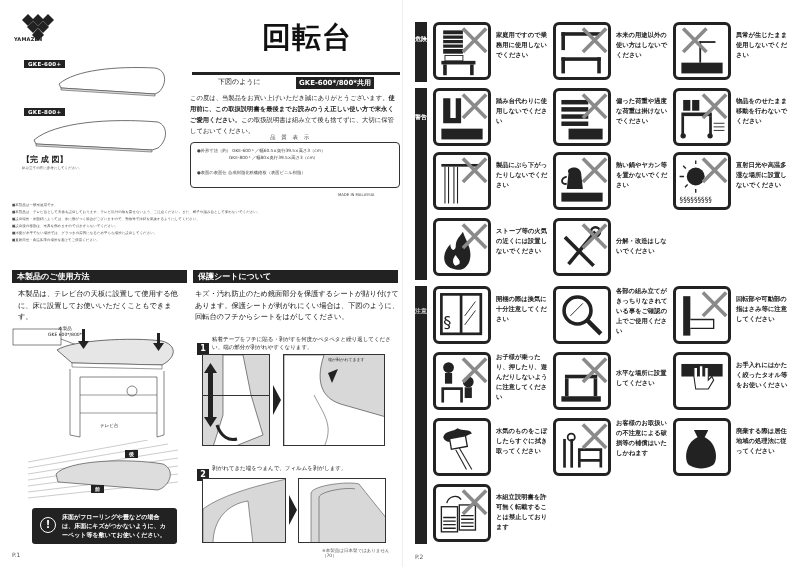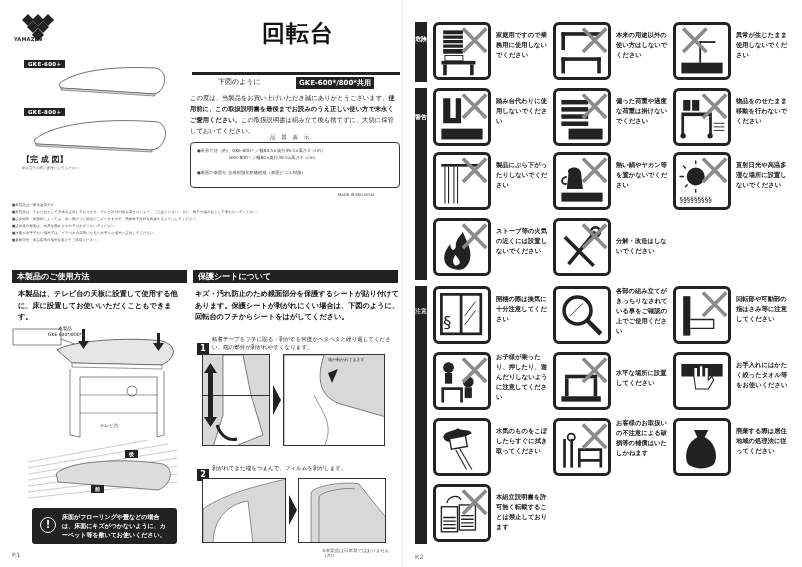--- a/index.html
+++ b/index.html
@@ -9,33 +9,33 @@
 #p2{left:402px;width:400px;border-left:1px solid #eee}
 .abs{position:absolute}
 
 .logo{left:18px;top:14px;width:40px;height:32px}
 .logo-text{left:14px;top:36px;font-size:5px;font-weight:bold;letter-spacing:.2px}
 .label-tag{background:#222;color:#fff;font-size:5.5px;padding:1px 4px;letter-spacing:.3px;font-weight:bold}
 .board{position:absolute}
 .done-title{left:22px;top:154px;font-size:8px;font-weight:bold}
 .done-note{left:22px;top:166px;font-size:3.5px;color:#555}
 
-.title{left:262px;top:18px;font-size:23px;font-weight:bold;letter-spacing:1px;color:#111}
+.title{left:262px;top:18px;font-size:29px;font-weight:bold;letter-spacing:1px;color:#111}
 .title-rule{left:192px;top:72px;width:208px;height:3px;background:#222}
 .subtitle{left:218px;top:77px;font-size:7px}
 .model-box{left:296px;top:77px;background:#222;color:#fff;font-size:7px;padding:1px 3px;font-weight:bold}
 .intro{left:190px;top:92px;width:210px;font-size:6.3px;line-height:11px}
 .intro b{font-weight:bold}
 .quality-head{left:270px;top:134px;font-size:5.5px;letter-spacing:2px;color:#444}
 .quality-box{left:190px;top:142px;width:210px;height:46px;border:1px solid #333;border-radius:4px;padding:4px 6px;font-size:4.3px;color:#444;line-height:7px}
 .made{left:338px;top:192px;font-size:3.8px;color:#444}
 .notes{left:12px;top:202px;width:380px;font-size:3.5px;line-height:7px;color:#555}
 
 .sec-bar{background:#222;color:#fff;font-size:8px;font-weight:bold;height:13px;line-height:13px;padding-left:5px}
-.sec-text{font-size:7.2px;font-weight:bold;line-height:11.5px;color:#111}
+.sec-text{font-size:7.2px;font-weight:normal;line-height:11.5px;color:#111}
 .step-num{background:#222;color:#fff;font-size:8px;font-weight:bold;width:12px;height:12px;line-height:12px;text-align:center;display:inline-block}
 .step-text{font-size:5.5px;line-height:8px}
 .illus{border:1px solid #333;background:#fff;overflow:hidden}
 .warn{left:32px;top:508px;width:145px;height:36px;background:#222;border-radius:3px;color:#fff;font-size:6px;font-weight:bold;line-height:9px;padding:4px 6px 4px 30px}
 .warn-icon{position:absolute;left:8px;top:9px;width:16px;height:16px;border:1.5px solid #fff;border-radius:50%;text-align:center;font-size:10px;line-height:13px}
 .pgnum{font-size:6px;color:#555}
 
 .side{position:absolute;left:12px;width:12px;background:#222;color:#fff;font-size:6px;font-weight:bold;text-align:center;padding-top:10px;line-height:14px}
 .item{position:absolute;width:118px;height:60px}
 .ico{position:absolute;left:0;top:0;width:58px;height:58px;border:3.5px solid #222;border-radius:6px;background:#fff;overflow:hidden}

